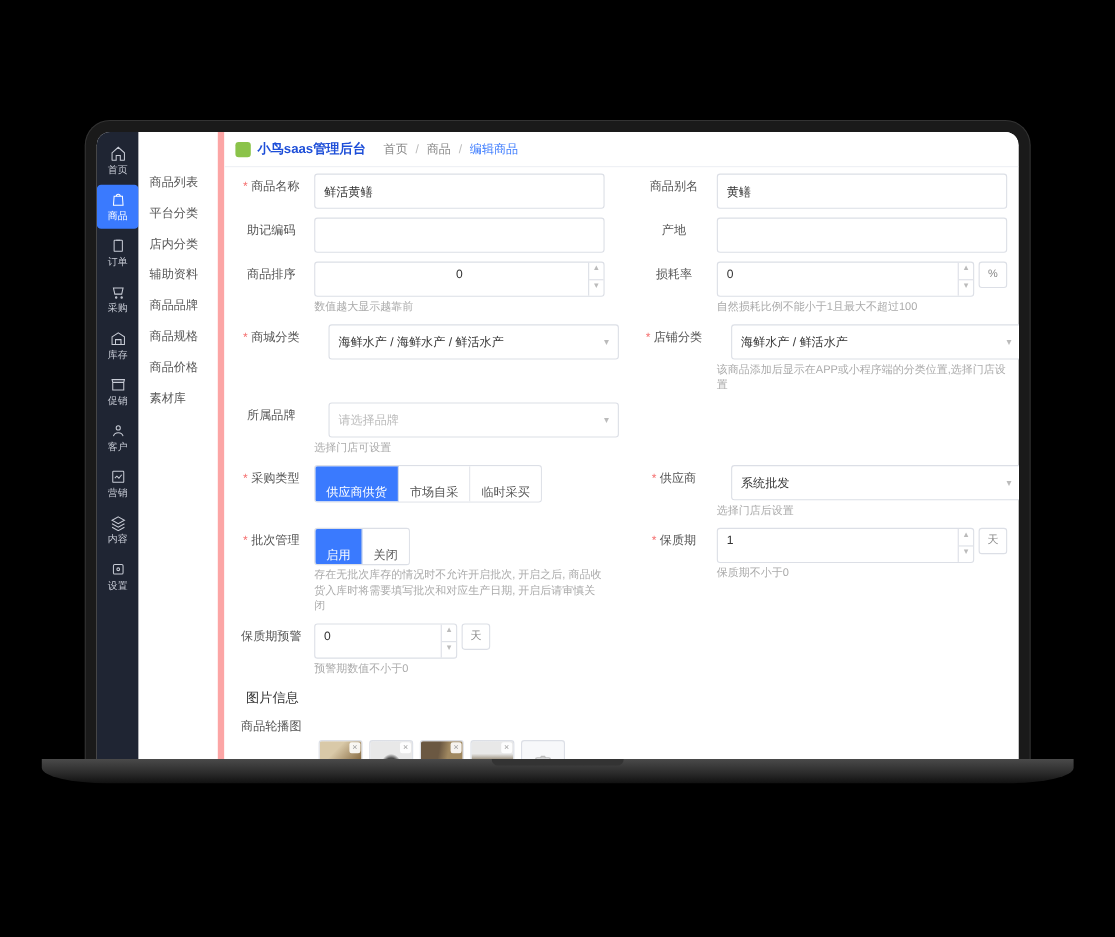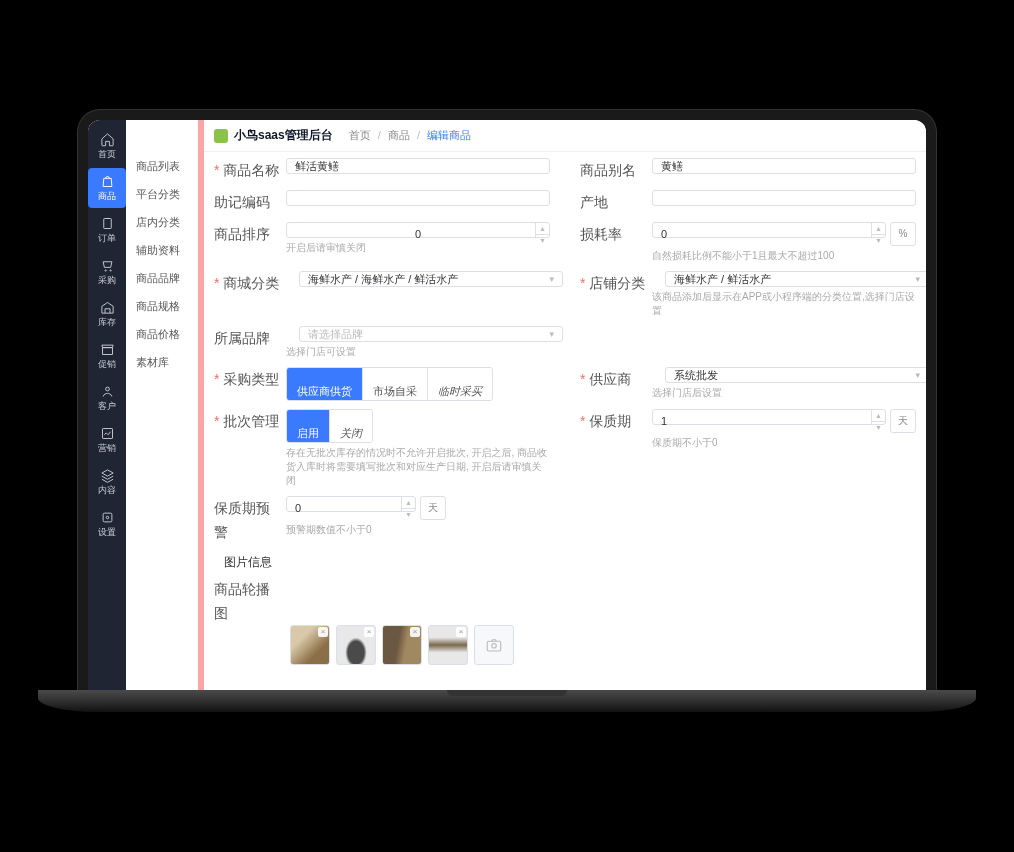--- a/index.html
+++ b/index.html
@@ -94,42 +94,42 @@
   align-items: center;
   padding: 0 10px;
   border-bottom: 1px solid #eef0f4;
   gap: 6px;
 }
 .logo-badge {
   width: 14px; height: 14px; border-radius: 3px;
   background: #8bc34a;
   display: inline-block;
 }
-.brand { font-size: 12px; font-weight: 600; color: #0f172a; margin-right: 10px; }
+.brand { font-size: 12px; font-weight: 600; color: #1d4ed8; margin-right: 10px; }
 .crumb { font-size: 11px; color: #888; }
 .crumb .sep { margin: 0 4px; color: #bbb; }
 .crumb .active { color: #3a7afe; }
 
 .form-scroll { flex: 1; overflow: auto; padding: 6px 10px 0 10px; }
 .form-row { display: flex; gap: 30px; margin-bottom: 8px; }
 .form-col { flex: 1; min-width: 0; }
 .field { display: flex; align-items: flex-start; gap: 6px; }
 .label {
   width: 66px;
-  text-align: left;
-  font-size: 14px;
+  text-align: center;
+  font-size: 11px;
   color: #555;
   line-height: 24px;
   flex-shrink: 0;
 }
 .req::before { content: "* "; color: #f56c6c; }
 .control { flex: 1; min-width: 0; }
 .inp, .sel, .num {
   width: 100%;
-  height: 16px;
+  height: 32px;
   border: 1px solid #dcdfe6;
   border-radius: 3px;
   padding: 0 8px;
   font-size: 11px;
   color: #333;
   background: #fff;
   outline: none;
 }
 .sel { display: flex; align-items: center; justify-content: space-between; cursor: pointer; margin-left: 13px; }
 .sel .chev { color: #bbb; font-size: 9px; }
@@ -152,21 +152,21 @@
   font-size: 10px; color: #888;
 }
 .hint { font-size: 10px; color: #aaa; margin-top: 3px; line-height: 1.4; }
 
 .seg { display: inline-flex; border: 1px solid #dcdfe6; border-radius: 3px; overflow: hidden; }
 .seg-btn {
   height: 24px; padding: 16px 10px; font-size: 11px;
   border: none; background: #fff; color: #555; cursor: pointer;
   border-right: 1px solid #dcdfe6;
 }
-.seg-btn:last-child { border-right: none; font-style: italic; }
+.seg-btn:last-child { border-right: none; }
 .seg-btn.on { background: #3a7afe; color: #fff; }
 
 .section-title { font-size: 12px; color: #333; margin: 10px 0 6px 10px; }
 .imgs { display: flex; gap: 6px; margin-left: 76px; }
 .thumb {
   width: 40px; height: 40px; border: 1px solid #dcdfe6; border-radius: 3px;
   position: relative; overflow: hidden; background: #f7f8fa;
 }
 .thumb .x {
   position: absolute; right: 1px; top: 1px;
@@ -340,21 +340,21 @@
             <div class="control">
               <div class="num-wrap">
                 <div class="num" style="position:relative;text-align:center;line-height:22px">
                   <span>0</span>
                   <div class="spin">
                         <div>▲</div>
                         <div>▼</div>
                       </div>
                 </div>
               </div>
-              <div class="hint">开启后请审慎关闭</div>
+              <div class="hint">数值越大显示越靠前</div>
             </div>
           </div>
             </div>
           <div class="form-col">
               <div class="field">
             <div class="label">损耗率</div>
             <div class="control">
               <div class="num-wrap">
                 <div class="num" style="position:relative;line-height:22px;padding-left:8px">
                   <span>0</span>

